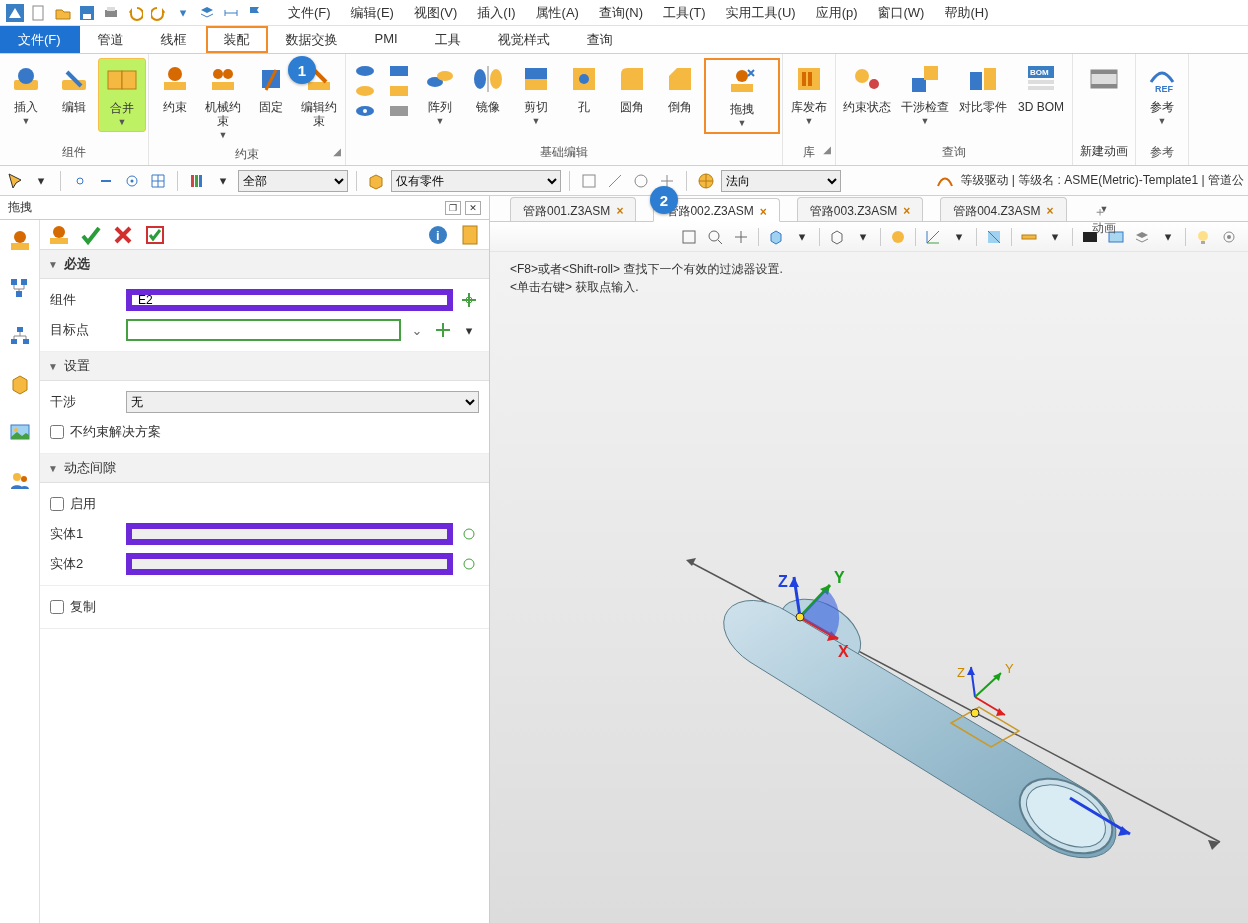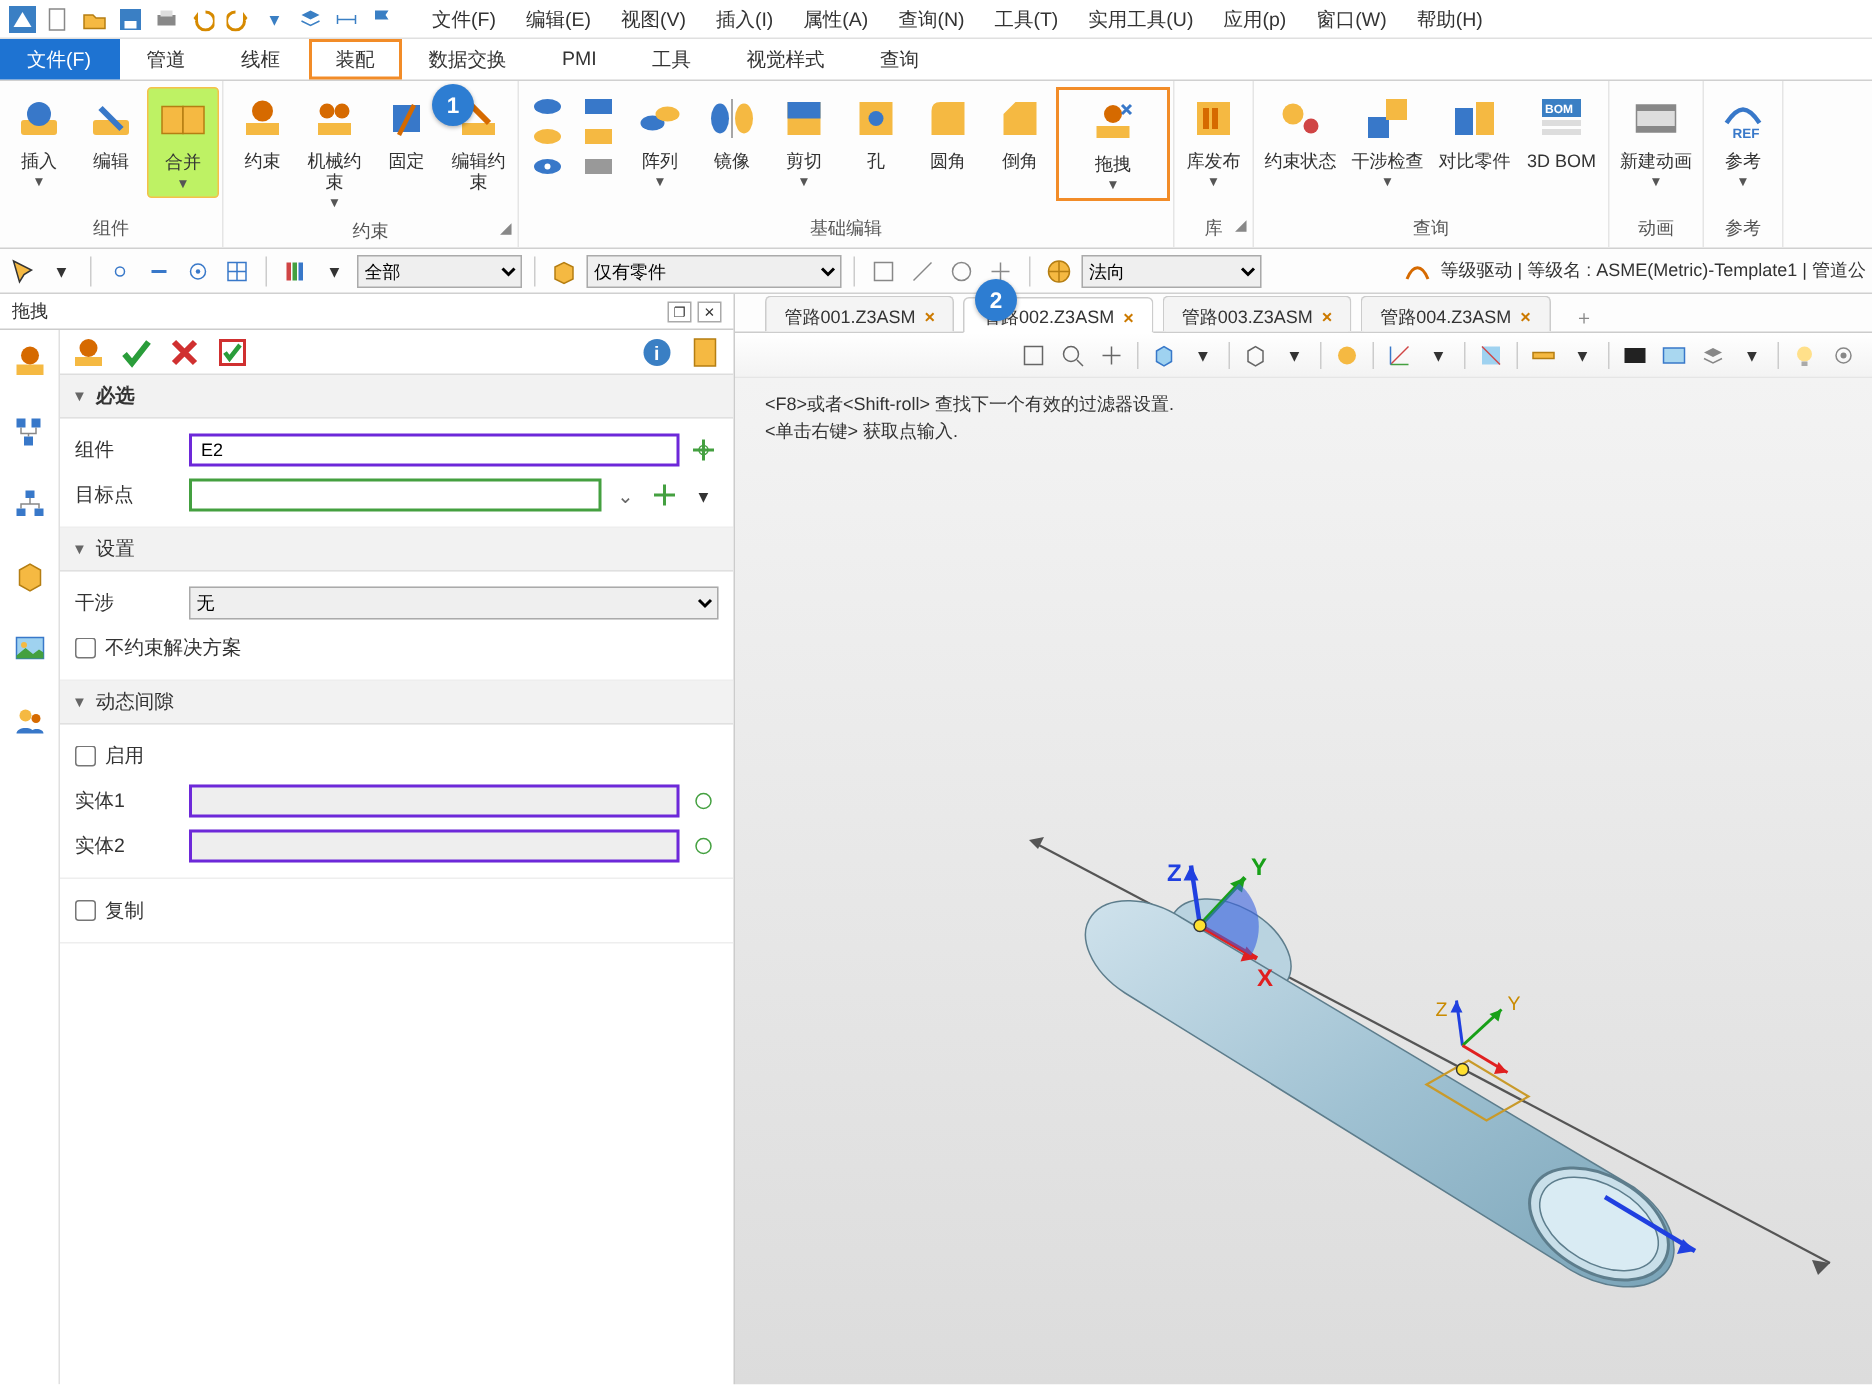--- a/index.html
+++ b/index.html
@@ -60,30 +60,30 @@
 .form-head { height: 30px; display: flex; align-items: center; padding: 0 6px; border-bottom: 1px solid #ddd; gap: 6px; }
 .form-head .hicon { width: 26px; height: 26px; display:flex; align-items:center; justify-content:center; cursor:pointer; }
 .form-head .spacer { flex: 1; }
 
 .section-title { display: flex; align-items: center; padding: 5px 8px; background: #f2f2f2; border-bottom: 1px solid #e0e0e0; cursor: pointer; font-size: 13px; }
 .section-title::before { content: "▼"; font-size: 10px; color: #666; margin-right: 6px; }
 .section-body { padding: 6px 10px; border-bottom: 1px solid #eee; }
 
 .row { display: flex; align-items: center; height: 30px; gap: 6px; }
 .row label { width: 70px; font-size: 13px; }
-.row input[type=text] { flex: 1; height: 22px; border: 2px solid #6d28d9; padding: 0 6px; font-size: 12px; }
+.row input[type=text] { flex: 1; height: 22px; border: 6px solid #6d28d9; padding: 0 6px; font-size: 12px; }
 .row input.green { border: 2px solid #44a040; }
 .row select { flex: 1; height: 22px; border: 1px solid #aaa; font-size: 12px; }
 .row .rowicon { width: 20px; height: 20px; cursor:pointer; display:flex; align-items:center; justify-content:center; }
 .row .chk { width: 14px; height: 14px; }
 
 
 .right-panel { flex: 1; display: flex; flex-direction: column; }
 .doc-tabs { height: 26px; display: flex; align-items: flex-end; border-bottom: 1px solid #ccc; padding-left: 20px; background: #fdfdfd; }
-.doc-tab { height: 24px; padding: 3px 12px 0 12px; border: 1px solid #ccc; border-bottom: none; margin-right: 6px; border-radius: 4px 4px 0 0; display: flex; align-items: center; gap: 6px; font-size: 12px; cursor: pointer; background: #f4f4f4; }
+.doc-tab { height: 24px; padding: 3px 12px 0 12px; border: 1px solid #ccc; border-bottom: none; margin-right: 17px; border-radius: 4px 4px 0 0; display: flex; align-items: center; gap: 6px; font-size: 12px; cursor: pointer; background: #f4f4f4; }
 .doc-tab.active { background: #fff; border-bottom: 1px solid #fff; margin-bottom: -1px; }
 .doc-tab .close { color: #cc7a00; font-weight: bold; cursor: pointer; }
 .doc-tabs .plus { margin-left: 4px; color: #888; cursor:pointer; padding: 0 6px; }
 
 .view-toolbar { height: 30px; display:flex; align-items:center; justify-content:flex-end; gap:4px; padding: 0 8px; border-bottom: 1px solid #e5e5e5; background: linear-gradient(#fff,#f3f3f3); }
 .view-toolbar .vicon { width:22px; height:22px; cursor:pointer; display:flex; align-items:center; justify-content:center; }
 .view-toolbar .vsep { width:1px; height:18px; background:#ccc; margin:0 2px; }
 
 .viewport { flex:1; position: relative; background: linear-gradient(#f3f3f3, #dcdcdc); }
 .viewport .hint { position: absolute; top: 8px; left: 20px; font-size: 12px; color: #333; line-height: 18px; }
@@ -432,21 +432,21 @@
             </svg>
           </span>
         <span class="rlabel">3D BOM</span>
       </div>
     </div>
     <div class="group-label">查询</div>
   </div>
 
   <div class="ribbon-group">
     <div class="buttons">
-      <div class="rbtn" style="width:58px;">
+      <div class="rbtn" style="width:58px;gap:44px;">
         <span class="ricon">
             <svg width="34" height="34">
               <rect x="4" y="8" width="26" height="18" fill="#ddd" stroke="#888"></rect>
               <rect x="4" y="8" width="26" height="4" fill="#888"></rect>
               <rect x="4" y="22" width="26" height="4" fill="#888"></rect>
             </svg>
           </span>
         <span class="rlabel">新建动画</span>
         <span class="rdrop">▼</span>
       </div>

